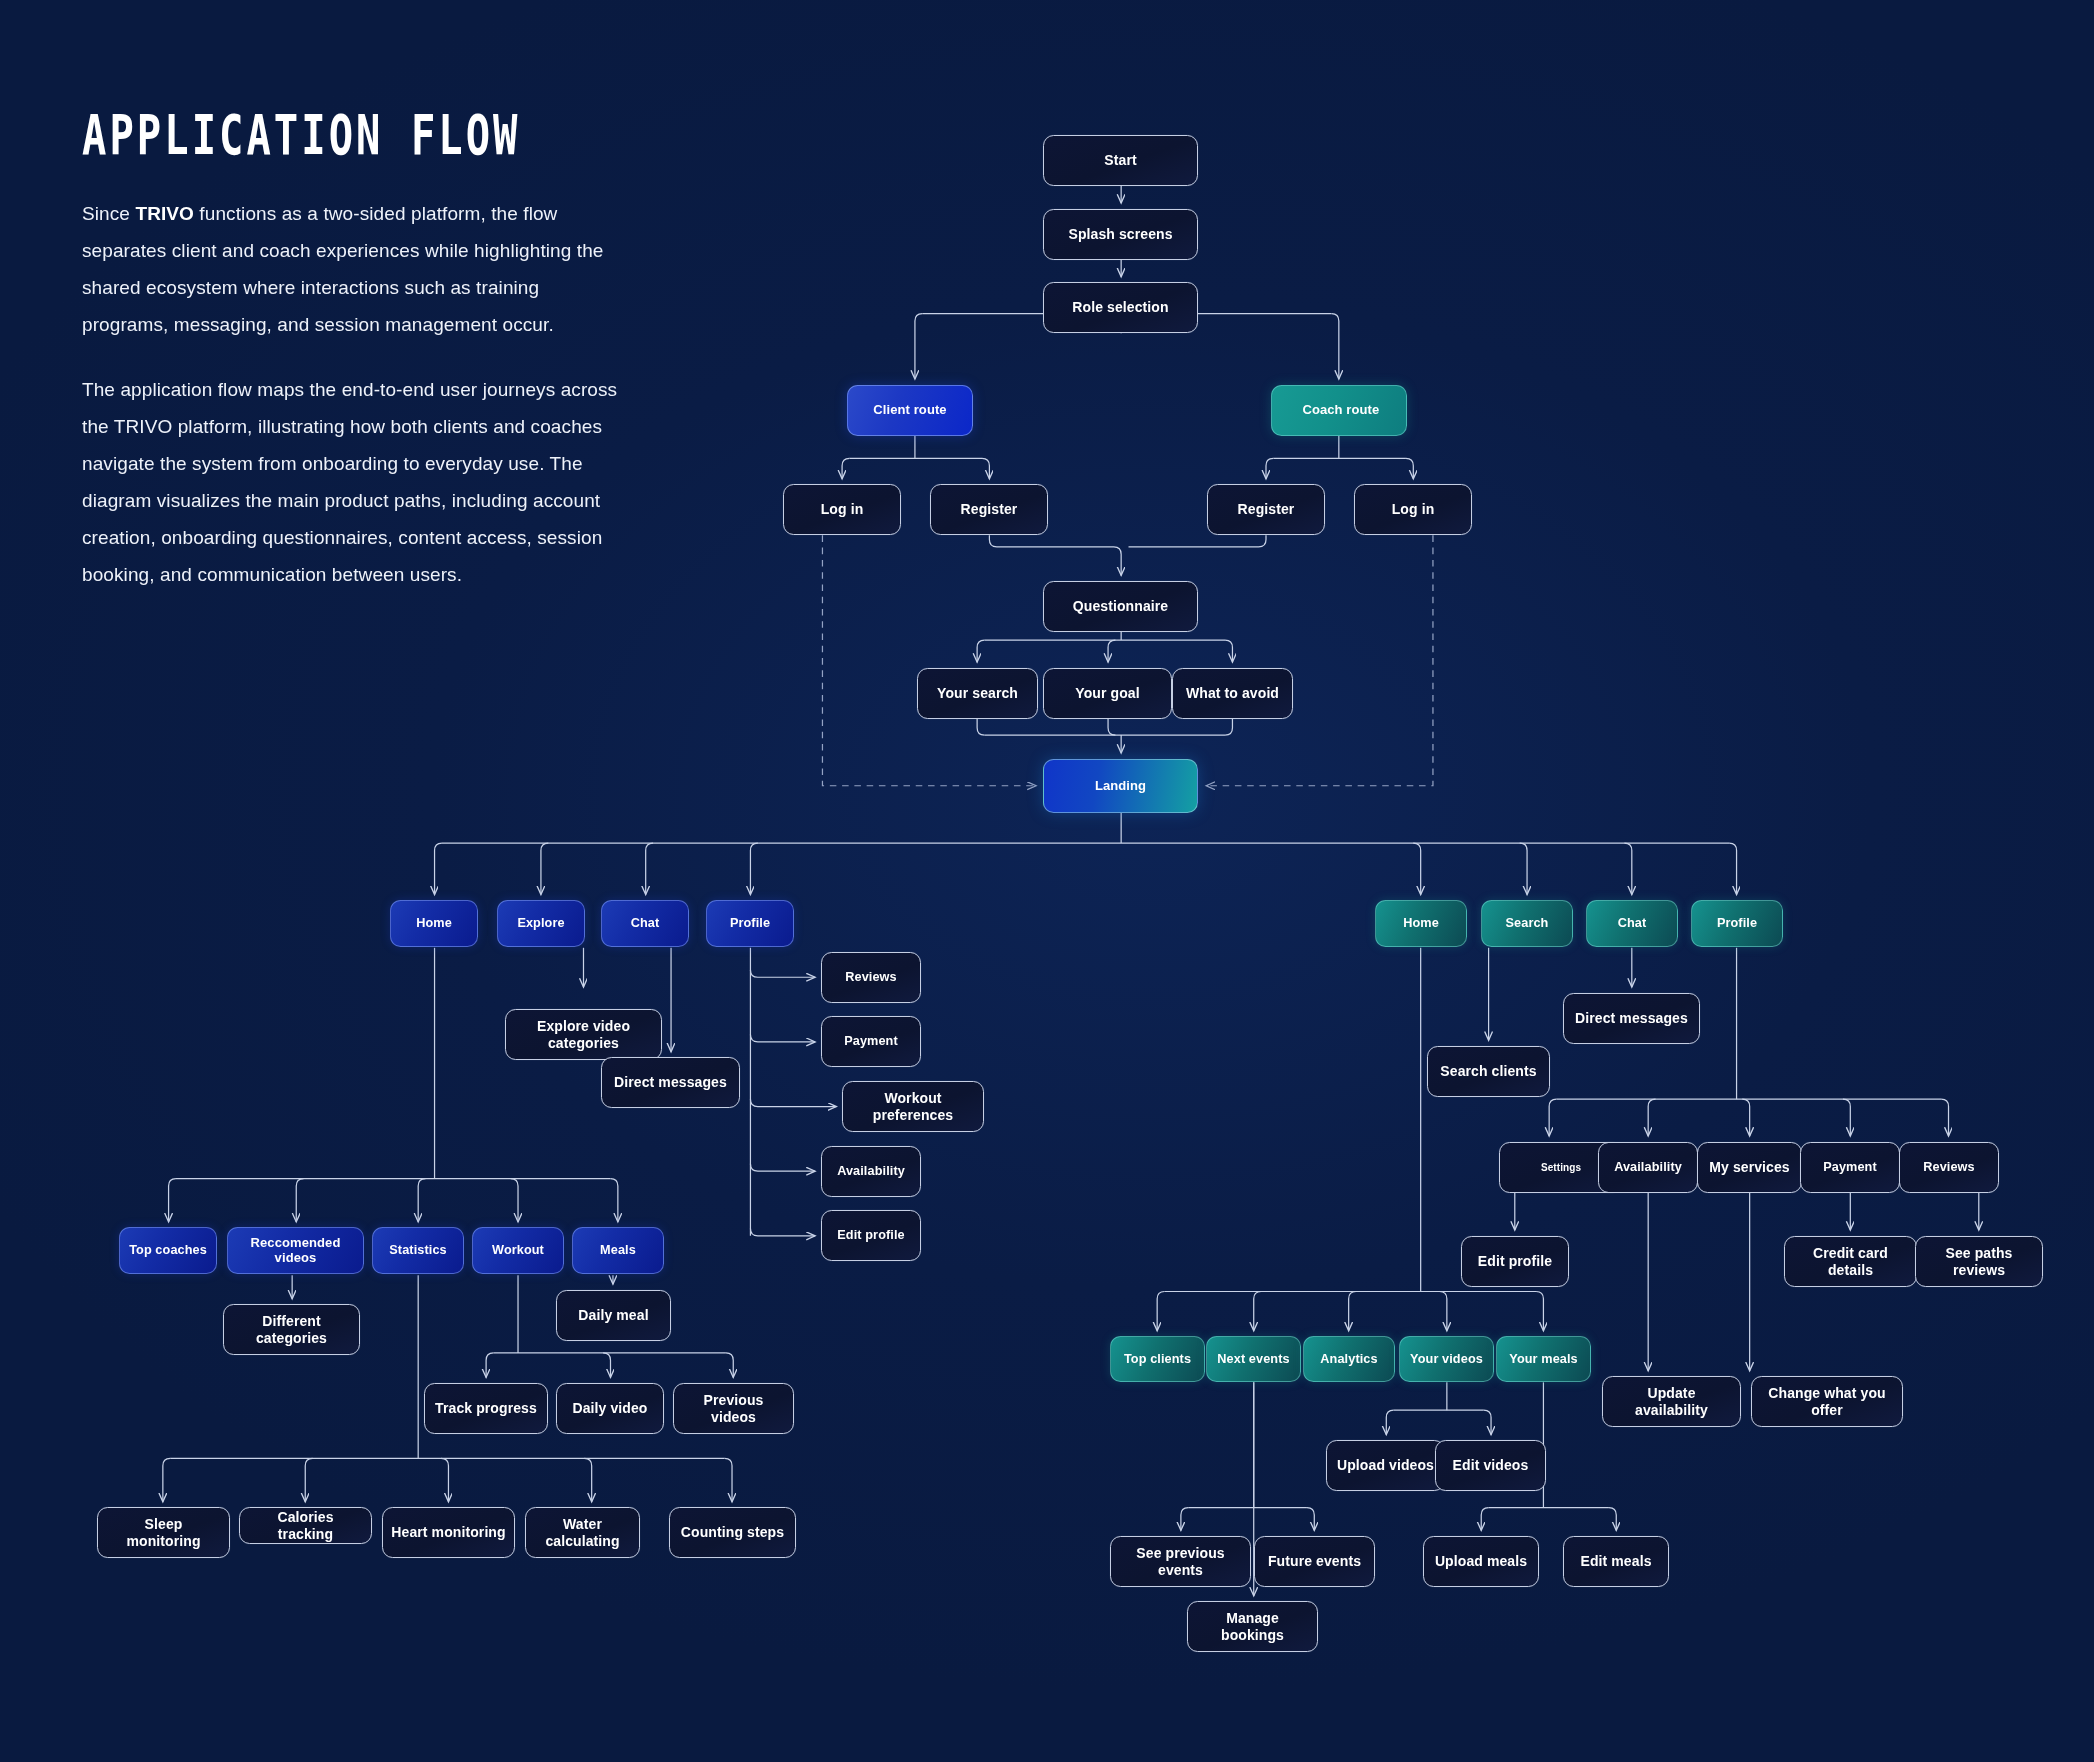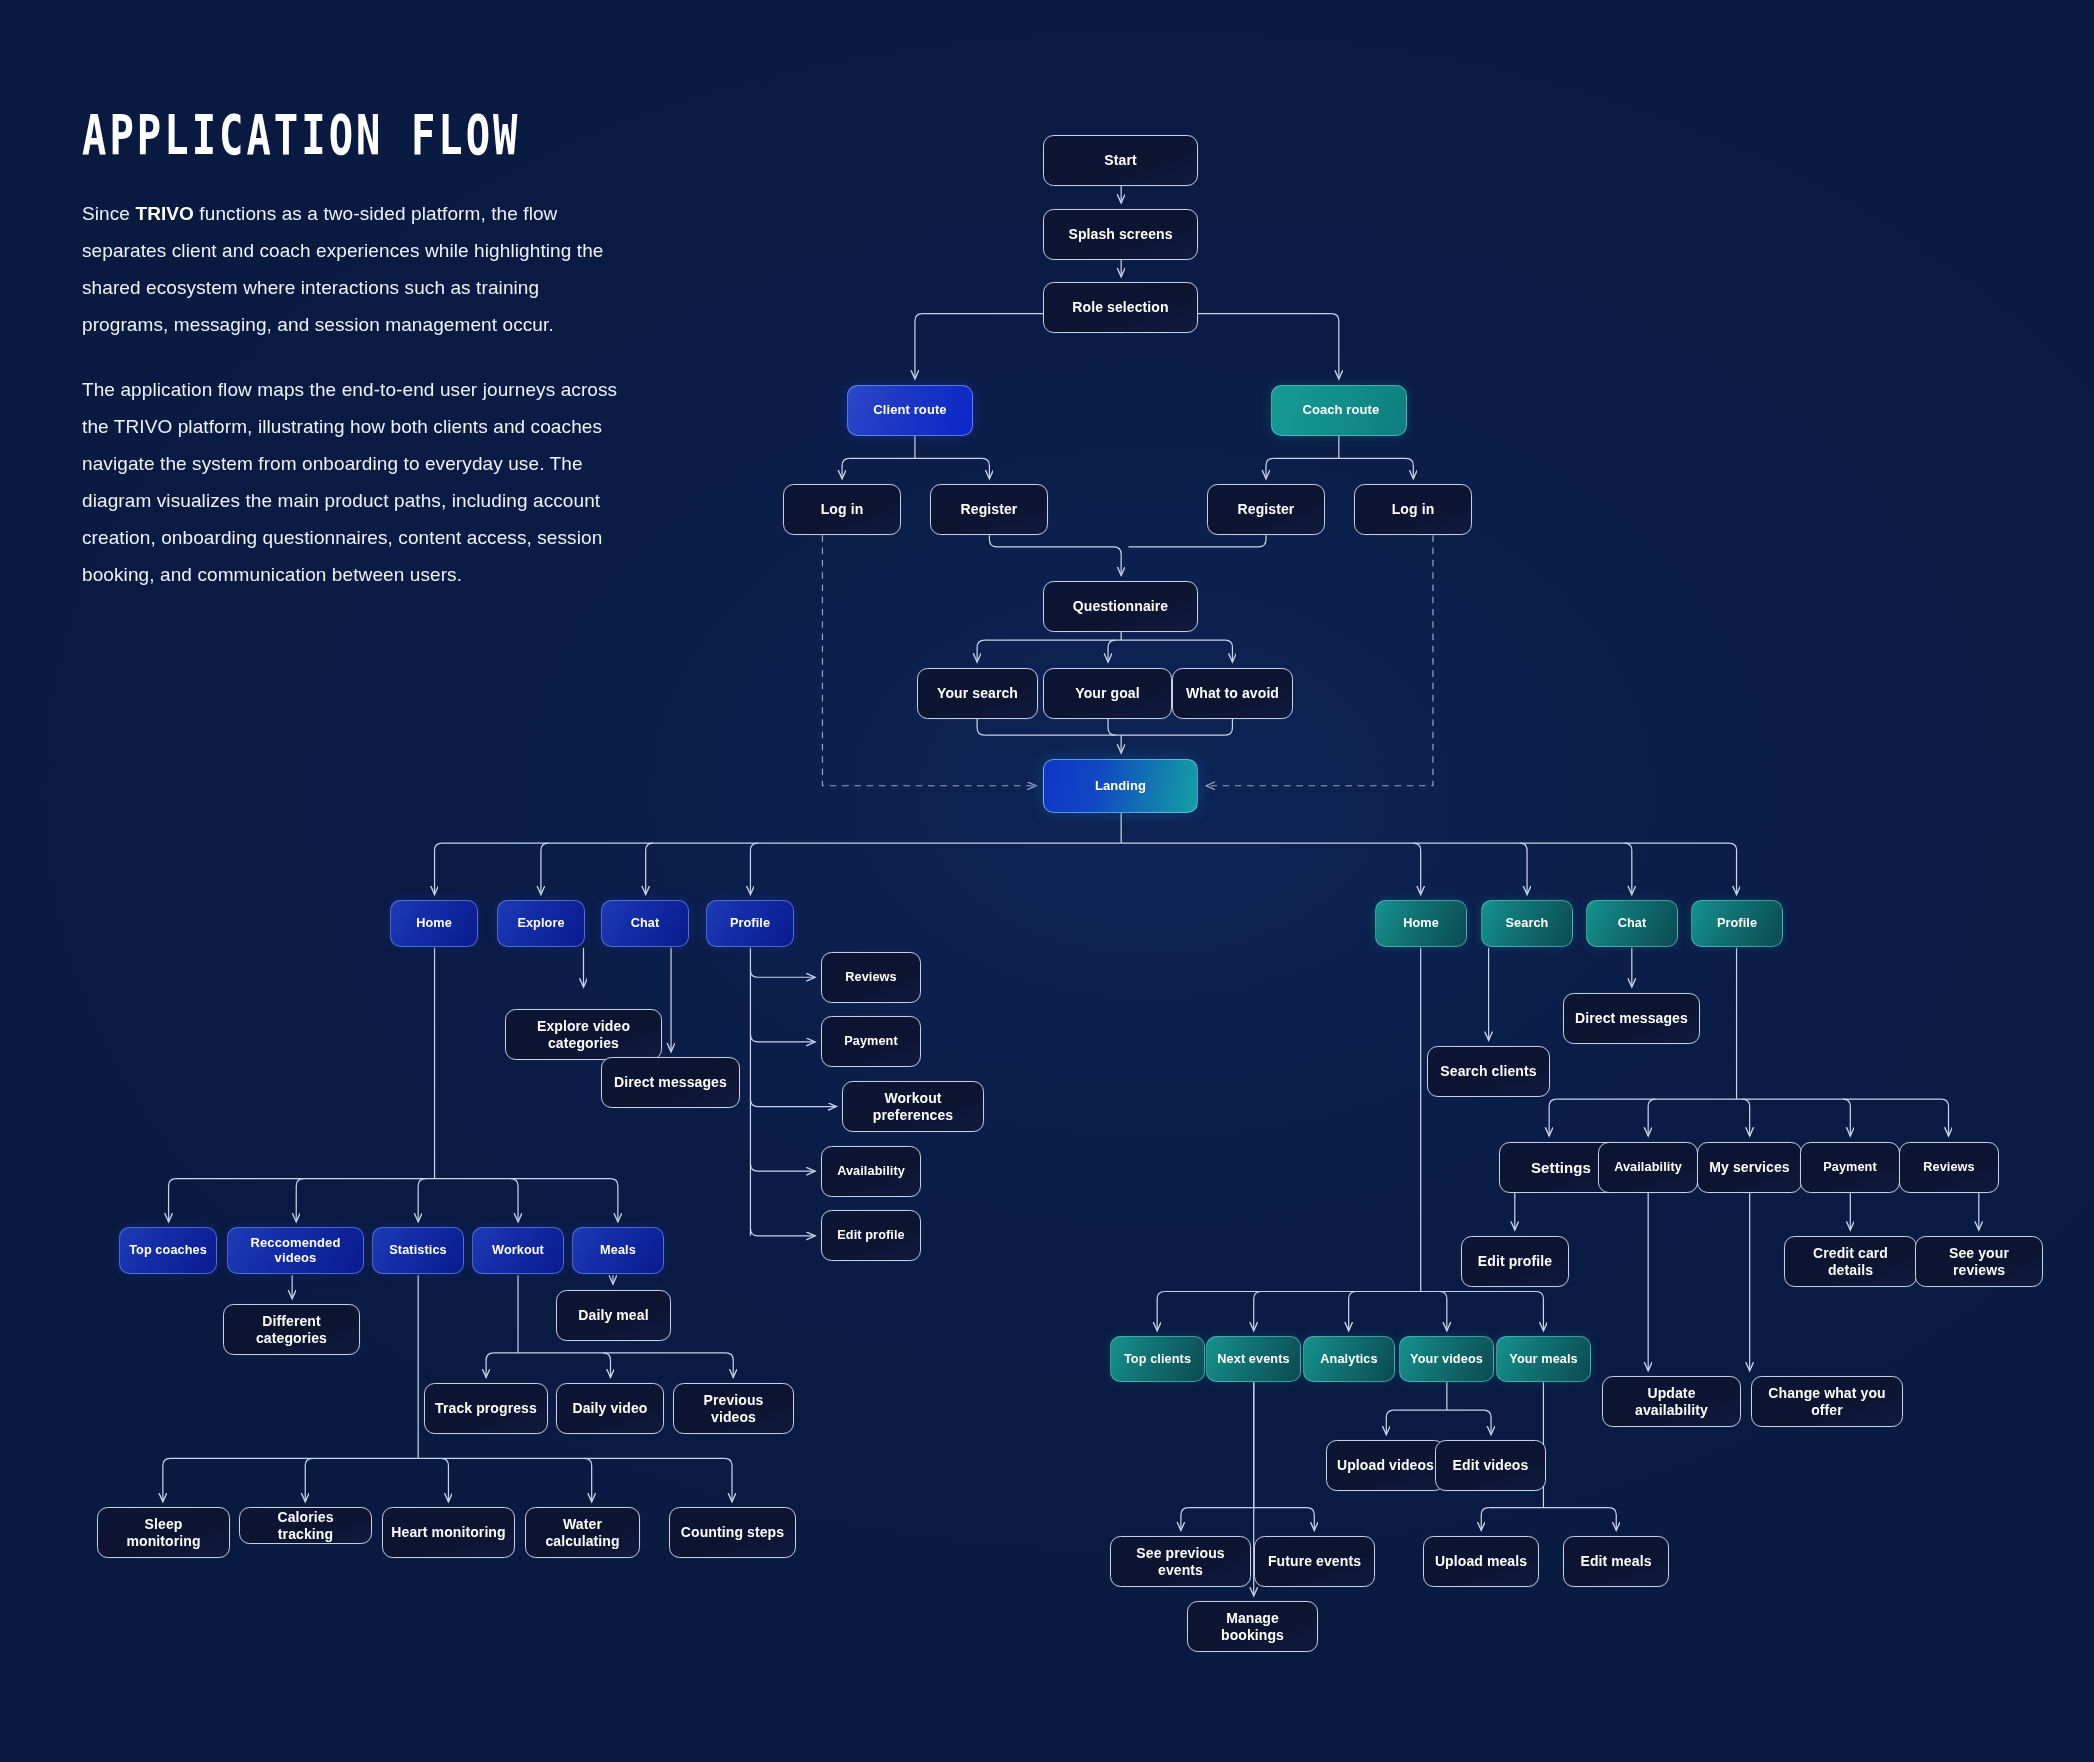--- a/index.html
+++ b/index.html
@@ -349,21 +349,21 @@
         </div>
         <div class="node n-teal-dark" style="left: 1691px; top: 900px; width: 92px; height: 47px; font-size: 12.7px;">
           <span>Profile</span>
         </div>
         <div class="node n-plain" style="left: 1563px; top: 993px; width: 137px; height: 51px;">
           <span>Direct messages</span>
         </div>
         <div class="node n-plain" style="left: 1427px; top: 1046px; width: 123px; height: 51px; text-align: center;">
           <span>Search clients</span>
         </div>
-        <div class="node n-plain" style="left: 1499px; top: 1142px; width: 124px; height: 51px; font-size: 15px;">
+        <div class="node n-plain" style="left: 1499px; top: 1142px; width: 124px; height: 51px; font-size: 10px;">
           <span>Settings</span>
         </div>
         <div class="node n-plain" style="left: 1598px; top: 1142px; width: 100px; height: 51px; font-size: 12.7px;">
           <span>Availability</span>
         </div>
         <div class="node n-plain" style="left: 1697px; top: 1142px; width: 105px; height: 51px;">
           <span>My services</span>
         </div>
         <div class="node n-plain" style="left: 1800px; top: 1142px; width: 100px; height: 51px; font-size: 12.7px;">
           <span>Payment</span>
@@ -371,21 +371,21 @@
         <div class="node n-plain" style="left: 1899px; top: 1142px; width: 100px; height: 51px; font-size: 12.7px;">
           <span>Reviews</span>
         </div>
         <div class="node n-plain" style="left: 1461px; top: 1236px; width: 108px; height: 51px;">
           <span>Edit profile</span>
         </div>
         <div class="node n-plain" style="left: 1784px; top: 1236px; width: 133px; height: 51px;">
           <span>Credit card details</span>
         </div>
         <div class="node n-plain" style="left: 1915px; top: 1236px; width: 128px; height: 51px;">
-          <span>See your reviews</span>
+          <span>See paths reviews</span>
         </div>
         <div class="node n-teal-dark" style="left: 1110px; top: 1336px; width: 95px; height: 46px; font-size: 12.7px;">
           <span>Top clients</span>
         </div>
         <div class="node n-teal-dark" style="left: 1206px; top: 1336px; width: 95px; height: 46px; font-size: 12.7px;">
           <span>Next events</span>
         </div>
         <div class="node n-teal-dark" style="left: 1303px; top: 1336px; width: 92px; height: 46px; font-size: 12.7px;">
           <span>Analytics</span>
         </div>

